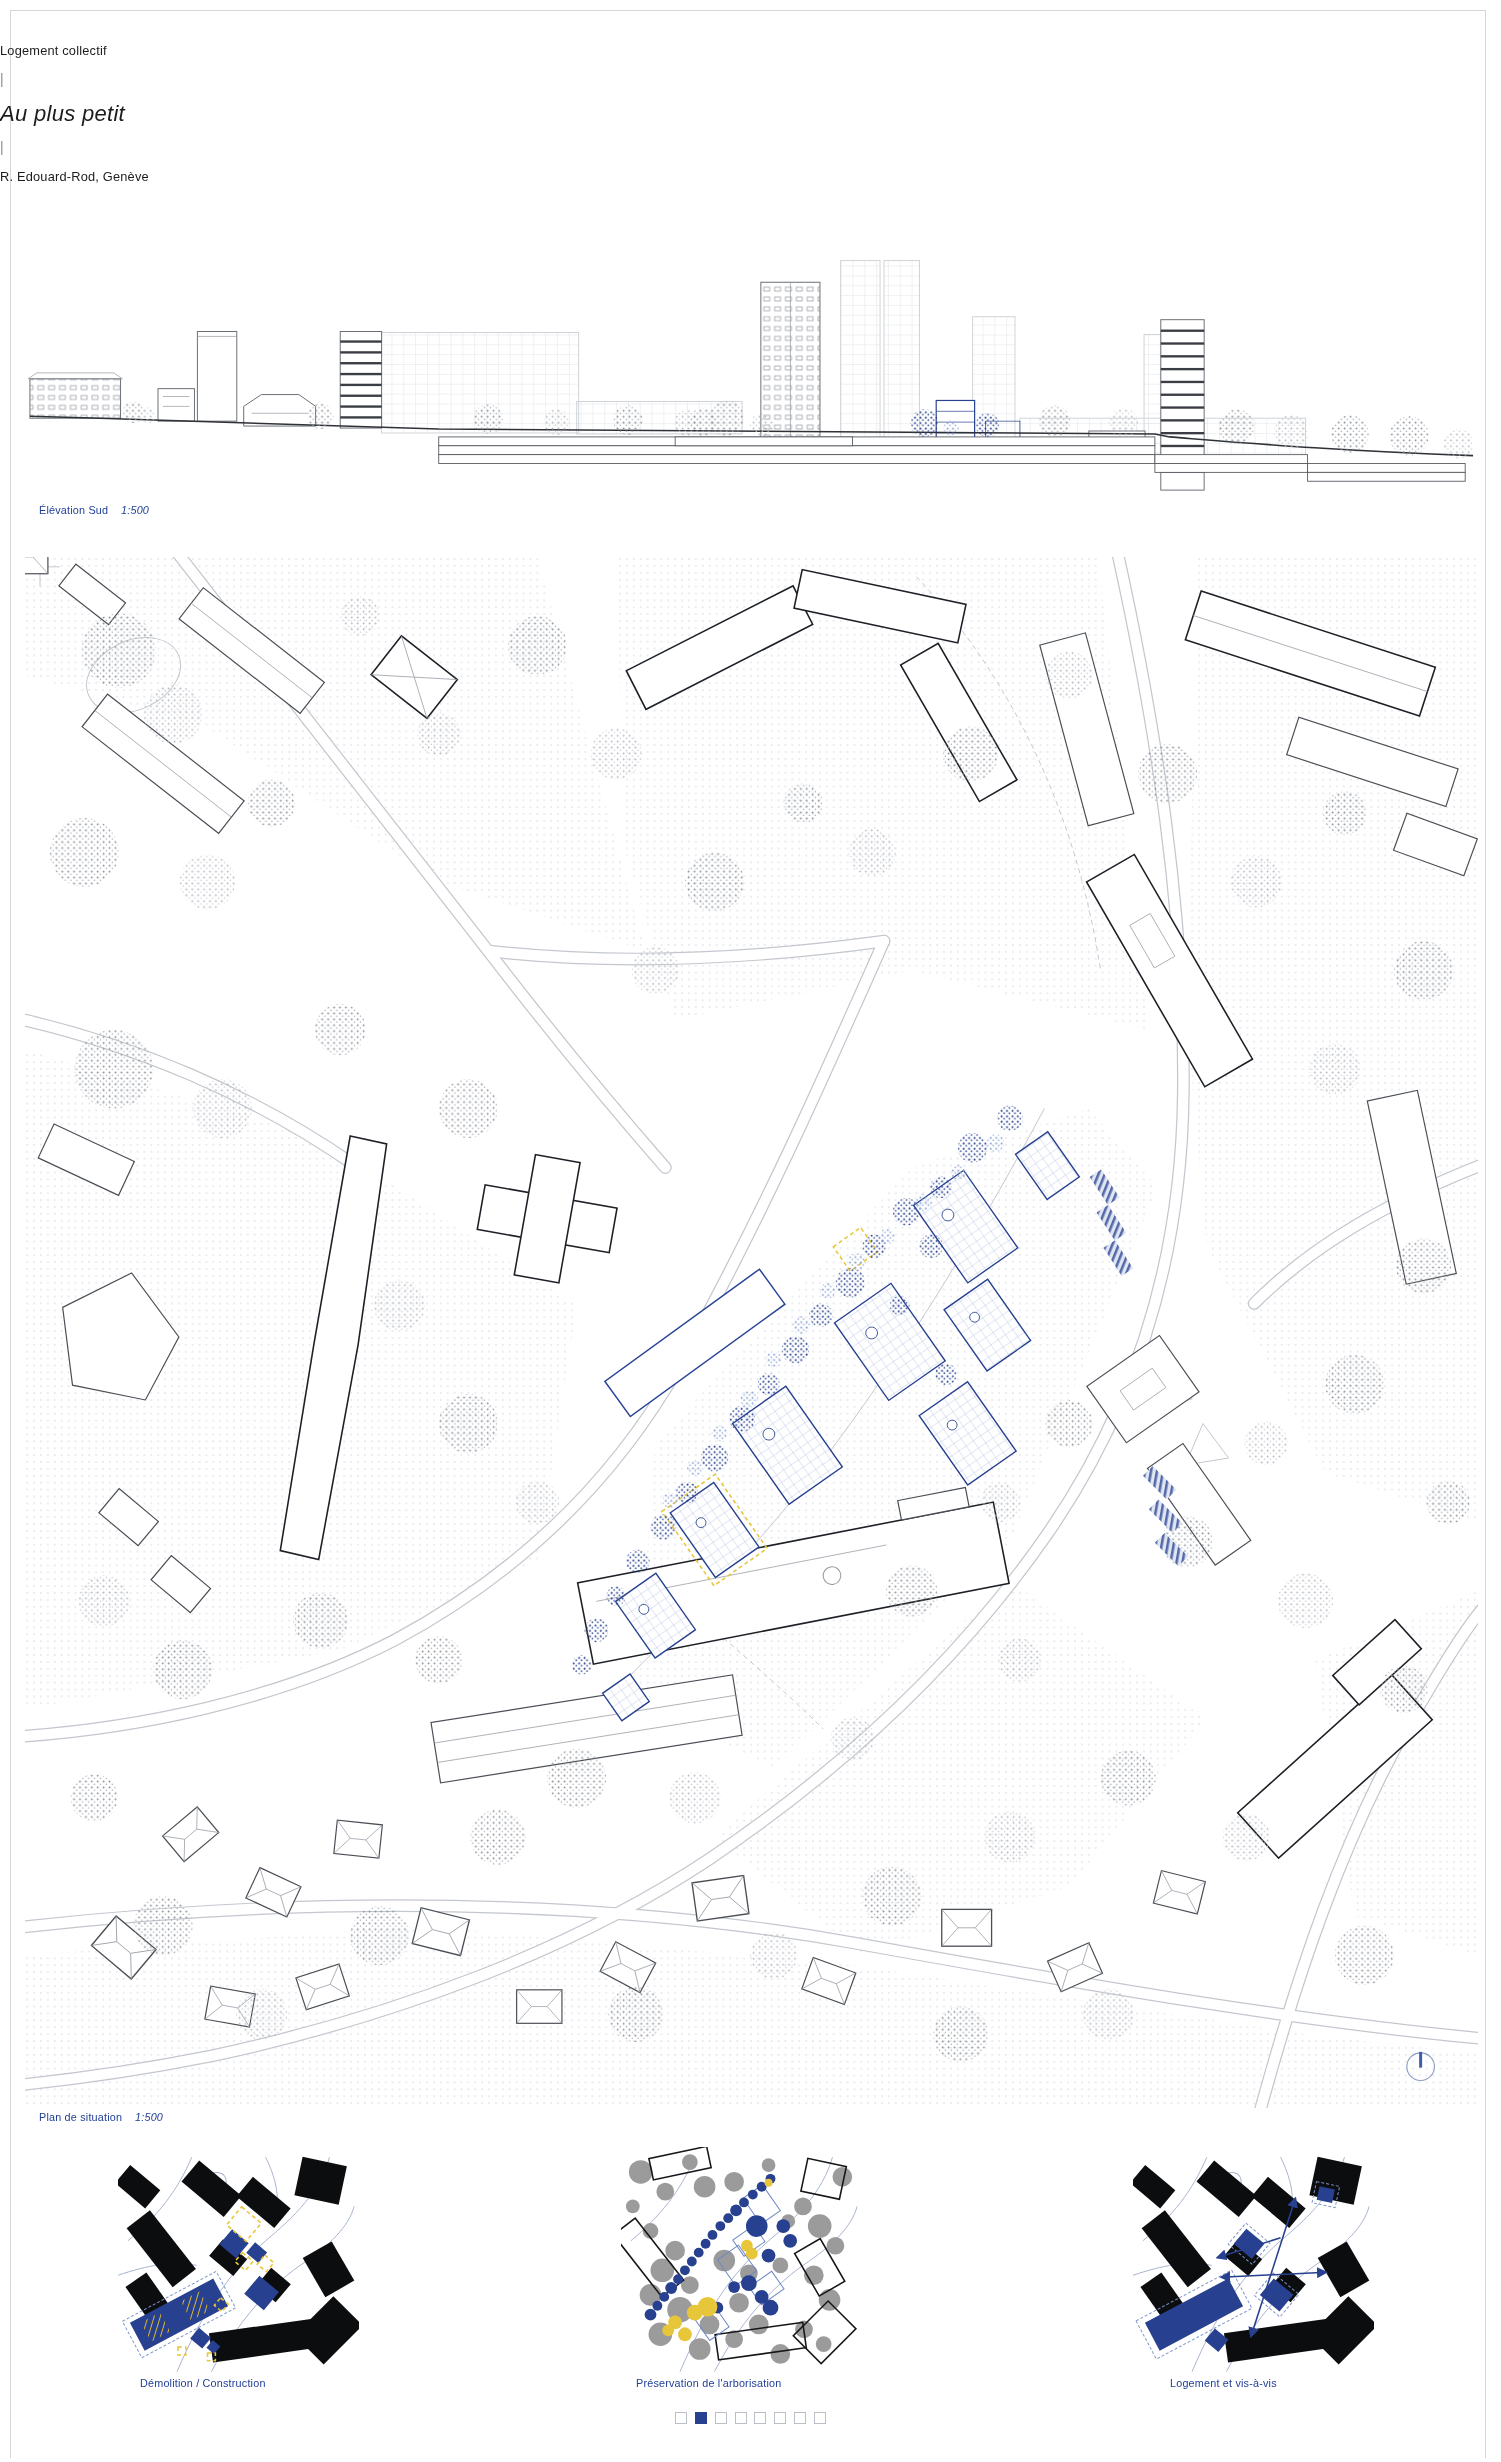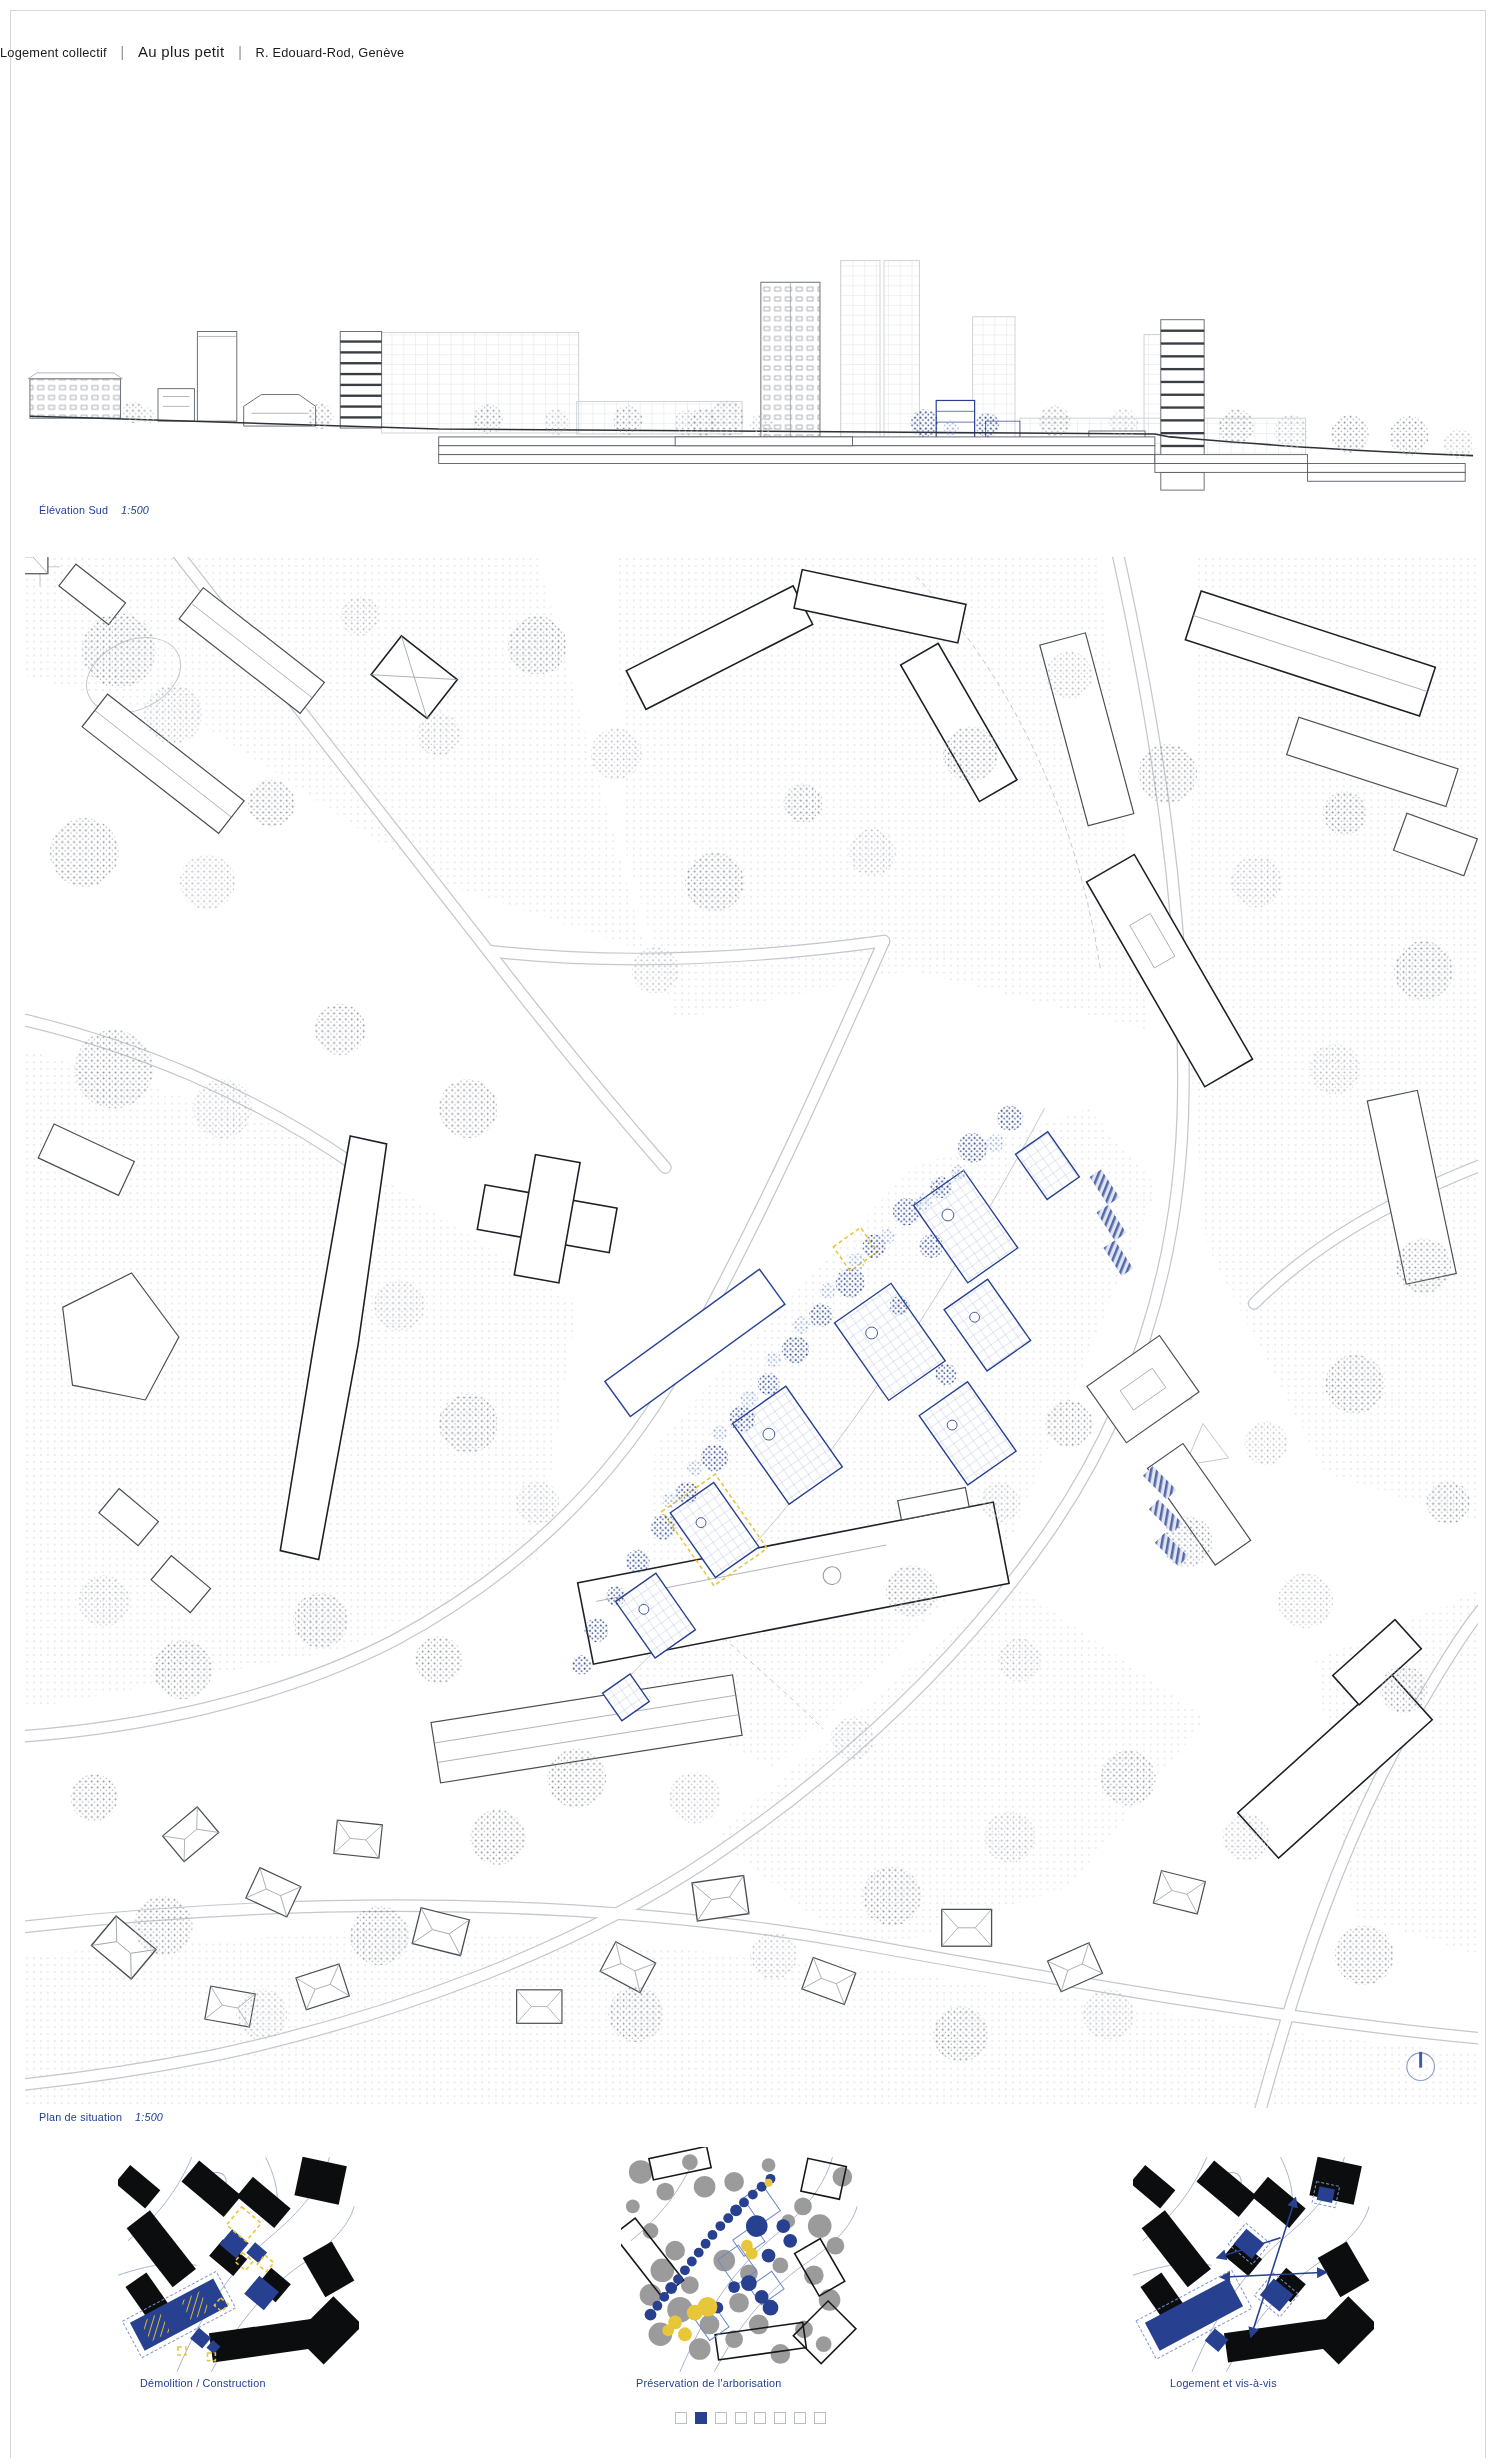--- a/index.html
+++ b/index.html
@@ -1,22 +1,22 @@
 <!DOCTYPE html>
 <html style="--accent-blue: #21409a; --proposal-blue: #27408f; --proposal-light-blue: #8aa2d4; --highlight-yellow: #e8c63a;"><head>
 <meta charset="utf-8">
 <style>
   html,body{margin:0;padding:0;background:#fff;}
   body{width:1501px;height:2463px;position:relative;font-family:"Liberation Sans",sans-serif;overflow:hidden;}
   .frame{position:absolute;left:9.9px;top:9.9px;width:1474px;height:2447px;
          border-left:1px solid #d6d6d8;border-top:1px solid #d6d6d8;border-right:1px solid #d6d6d8;pointer-events:none;}
-  header.title{position:absolute;left:0;top:43px;width:100%;display:flex;align-items:baseline;gap:13.8px;color:#1c1c1c;}
+  header.title{position:absolute;left:0;top:43px;width:100%;display:flex;align-items:baseline;gap:13.8px;color:#1c1c1c;flex-direction:column;}
   header.title .small{font-size:12.8px;letter-spacing:0.2px;}
   header.title .sep{font-size:13.8px;color:#8a8a8a;font-weight:300;}
-  header.title .proj{font-size:15px;letter-spacing:0.3px;}
+  header.title .proj{font-size:22px;letter-spacing:0.3px;font-style:italic;}
   .lbl{position:absolute;font-size:10.8px;color:var(--accent-blue,#21409a);letter-spacing:0.2px;white-space:nowrap;}
   .lbl .scale{margin-left:12.8px;font-style:italic;}
   svg{position:absolute;display:block;}
   
   .t{fill:url(#tdot);}  .tl{fill:url(#tdotL);}  .tb{fill:url(#tdotB);}  .tlb{fill:url(#tdotLB);}
   .bld{fill:#fff;stroke:#4a4e55;stroke-width:1.2;}
   .bldD{fill:#fff;stroke:#1d2026;stroke-width:1.6;}
   .roof{stroke:#9298a0;stroke-width:.7;fill:none;}
   .pb{fill:url(#roofgrid);stroke:var(--proposal-blue,#27408f);stroke-width:1.4;}
   .vent{fill:#fff;stroke:var(--proposal-blue,#27408f);stroke-width:.8;}

